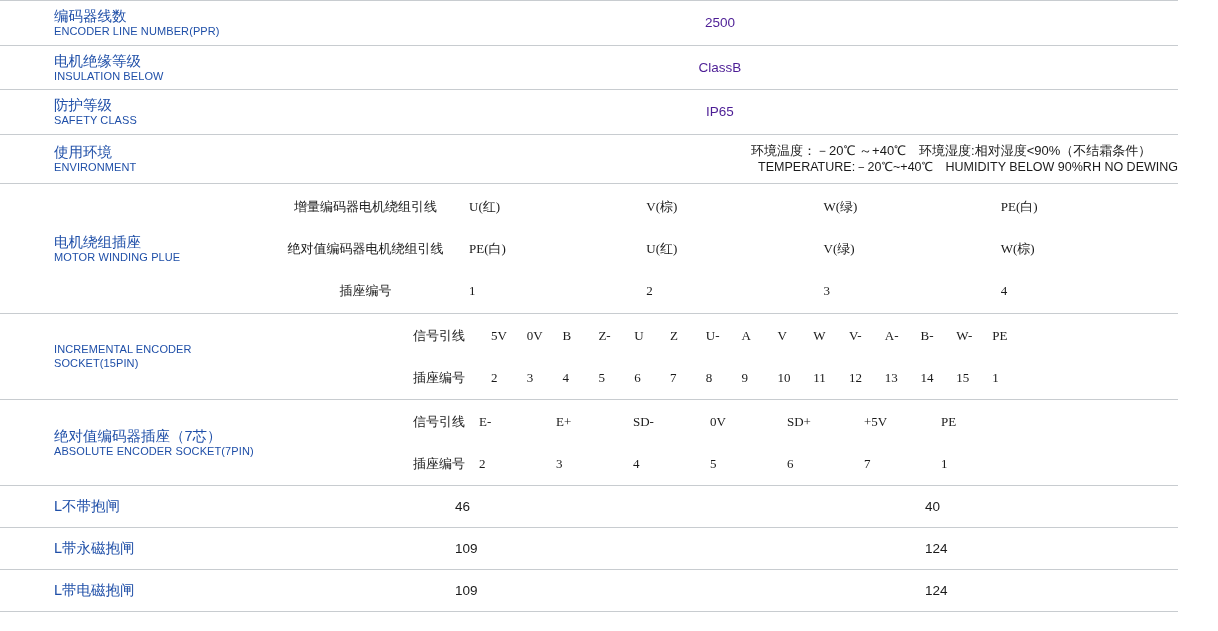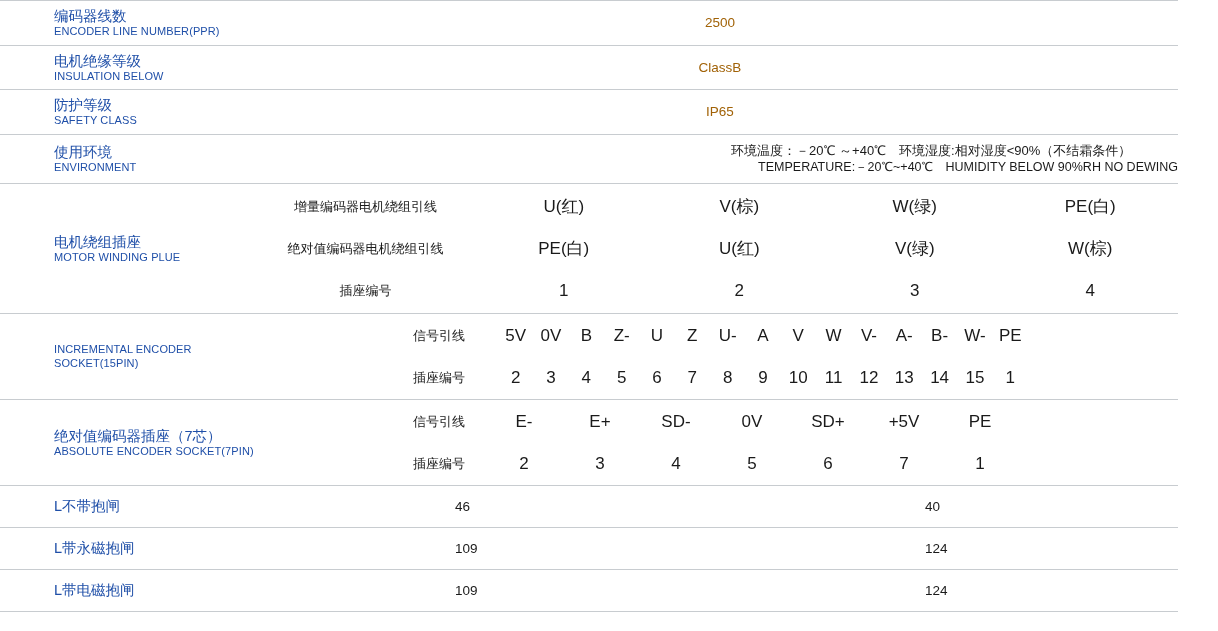--- a/index.html
+++ b/index.html
@@ -47,21 +47,21 @@
     font-size: 11px;
     line-height: 1.22;
     letter-spacing: 0.1px;
   }
   .value-cell {
     flex: 1 1 auto;
     display: flex;
     align-items: center;
     justify-content: center;
     font-size: 13.5px;
-    color: #a16207;
+    color: #4c1d95;
     padding: 6px 0;
     box-sizing: border-box;
   }
 
   
   .env-lines {
     flex: 1 1 auto;
     padding: 7px 0 7px 0;
     display: flex;
     flex-direction: column;
@@ -79,43 +79,42 @@
   .sub-wrap {
     flex: 1 1 auto;
     display: flex;
     flex-direction: column;
     justify-content: center;
   }
   .sub-row {
     display: flex;
     align-items: center;
     min-height: 42px;
-    gap: 7px;
   }
   .sub-name {
     width: 207px;
     flex: 0 0 207px;
     font-size: 13px;
     color: #1a1a1a;
     text-align: right;
     box-sizing: border-box;
     padding: 0 4px;
   }
   .sub-name.wide {
     text-align: center;
   }
   .sub-vals {
     flex: 1 1 auto;
     display: flex;
     align-items: center;
   }
   .cellv {
-    font-size: 17px;
-    text-align: center;
+    font-size: 13px;
     white-space: nowrap;
+    font-family: Liberation Serif, serif;
   }
 
   
   .grid4 > .cellv { flex: 1 1 0; }
   
   .grid15 {
     padding-left: 22px;
     padding-right: 150px;
   }
   .grid15 > .cellv { flex: 1 1 0; }
@@ -140,21 +139,21 @@
   }
   .len-b {
     position: absolute;
     left: 663px;
     font-size: 13.5px;
   }
   .len-row { min-height: 42px; align-items: center; }
   .len-row .label-cell { padding-top: 0; padding-bottom: 0; }
   .tall-3 { min-height: 130px; }
   .tall-2 { min-height: 86px; }
-  .env-row { min-height: 44px; }
+  .env-row { min-height: 44px; gap: 20px; }
   .plain-row { min-height: 42px; }
   .bottom-spacer { height: 20px; }
 </style>
 </head>
 <body>
 
 <div class="sheet">
 
   <div class="row top-rule plain-row">
     <div class="label-cell">

